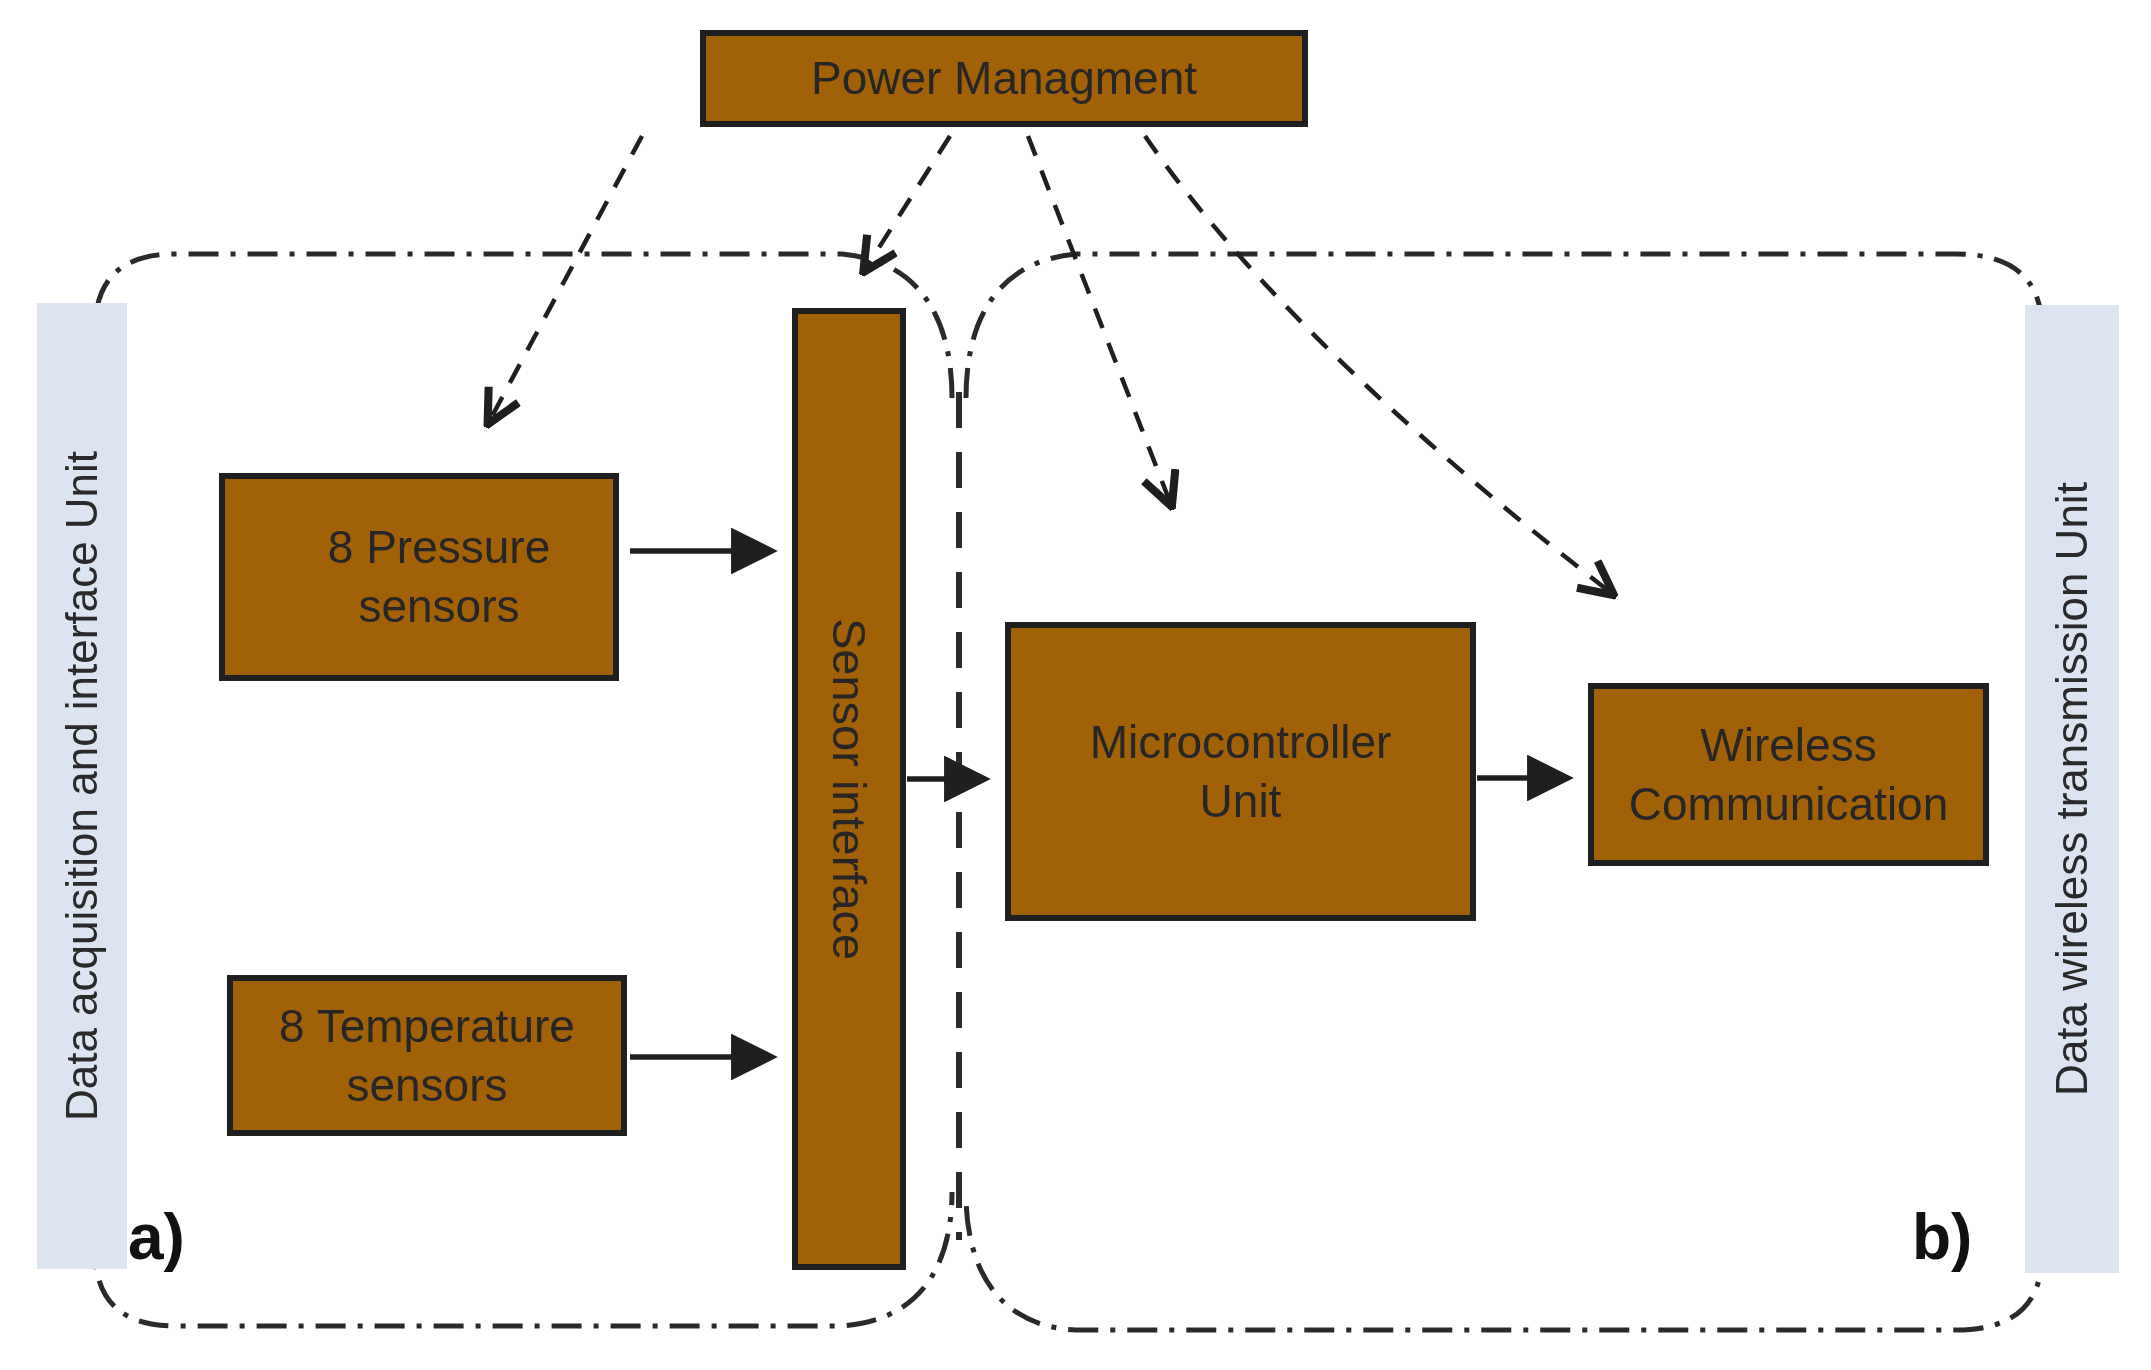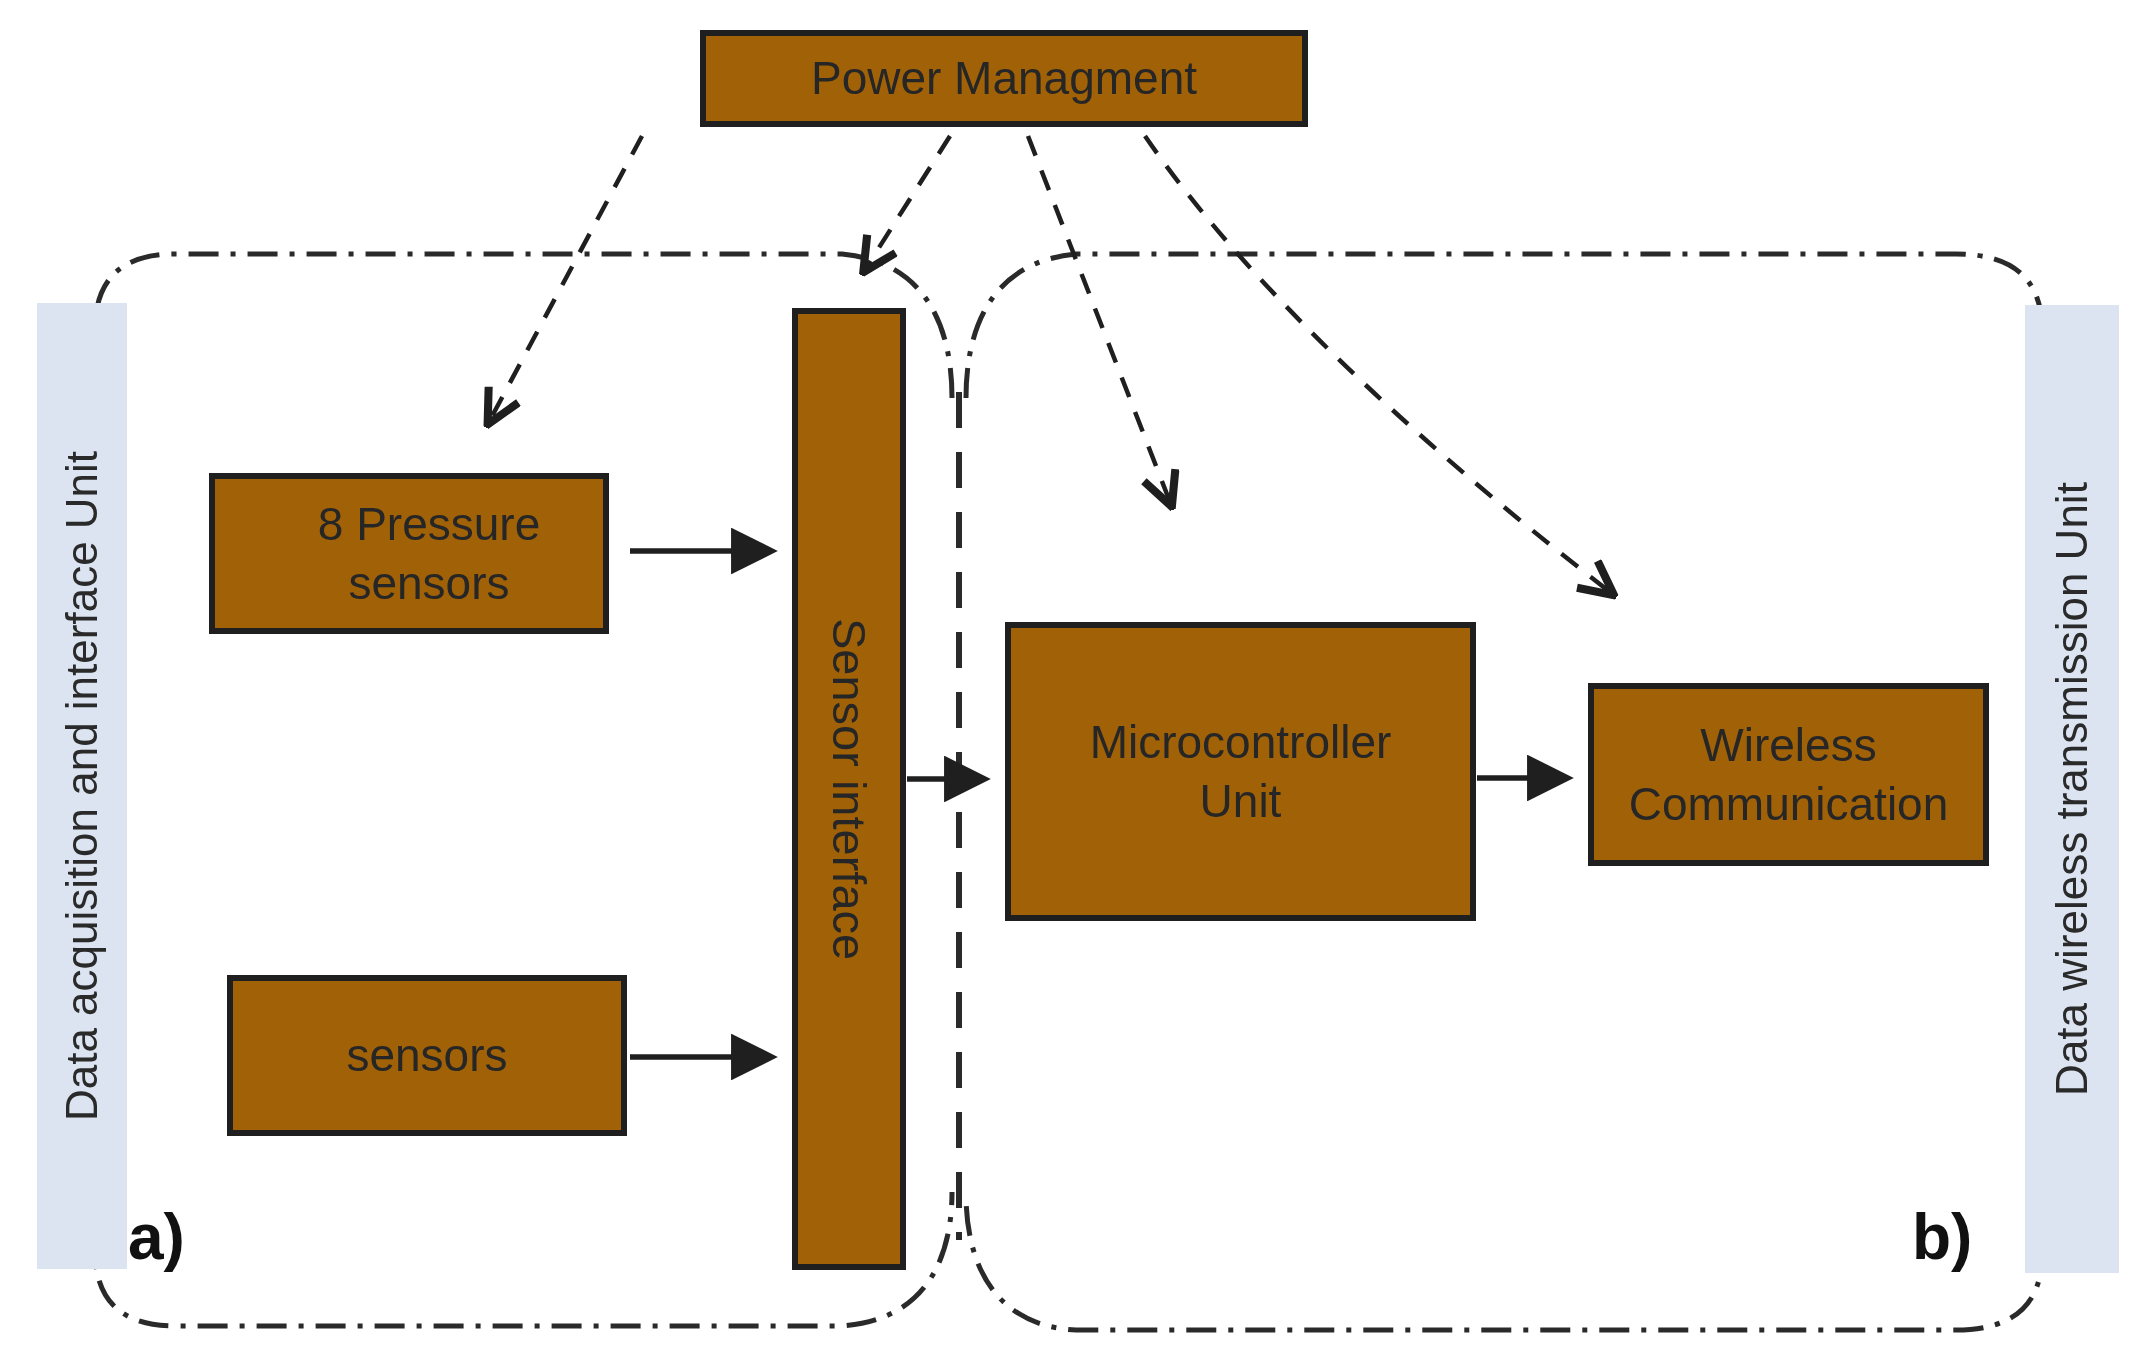--- a/index.html
+++ b/index.html
@@ -25,21 +25,21 @@
     display: flex;
     flex-direction: column;
     align-items: center;
     justify-content: center;
     text-align: center;
     font-size: 46px;
     line-height: 1.28;
     color: #262626;
   }
   .box-power      { left: 700px;  top: 30px;  width: 608px; height: 97px; }
-  .box-pressure   { left: 209px;  top: 473px; width: 400px; height: 161px; padding-left: 40px; }
+  .box-pressure   { left: 219px;  top: 473px; width: 400px; height: 208px; padding-left: 40px; }
   .box-temp       { left: 227px;  top: 975px; width: 400px; height: 161px; }
   .box-si         { left: 792px;  top: 308px; width: 114px; height: 962px; }
   .box-mcu        { left: 1005px; top: 622px; width: 471px; height: 299px; }
   .box-wireless   { left: 1588px; top: 683px; width: 401px; height: 183px; }
   .box-si .vtext-cw {
     transform: rotate(90deg);
     white-space: nowrap;
     font-size: 47px;
   }
   .strip {
@@ -108,20 +108,21 @@
   <div class="box box-power">
     <span>Power Managment</span>
   </div>
 
   <div class="box box-pressure">
     <span>8 Pressure</span>
     <span>sensors</span>
   </div>
 
   <div class="box box-temp">
+    <span>8 Temperature</span>
     <span>sensors</span>
   </div>
 
   <div class="box box-si">
     <span class="vtext-cw">Sensor interface</span>
   </div>
 
   <div class="box box-mcu">
     <span>Microcontroller</span>
     <span>Unit</span>

